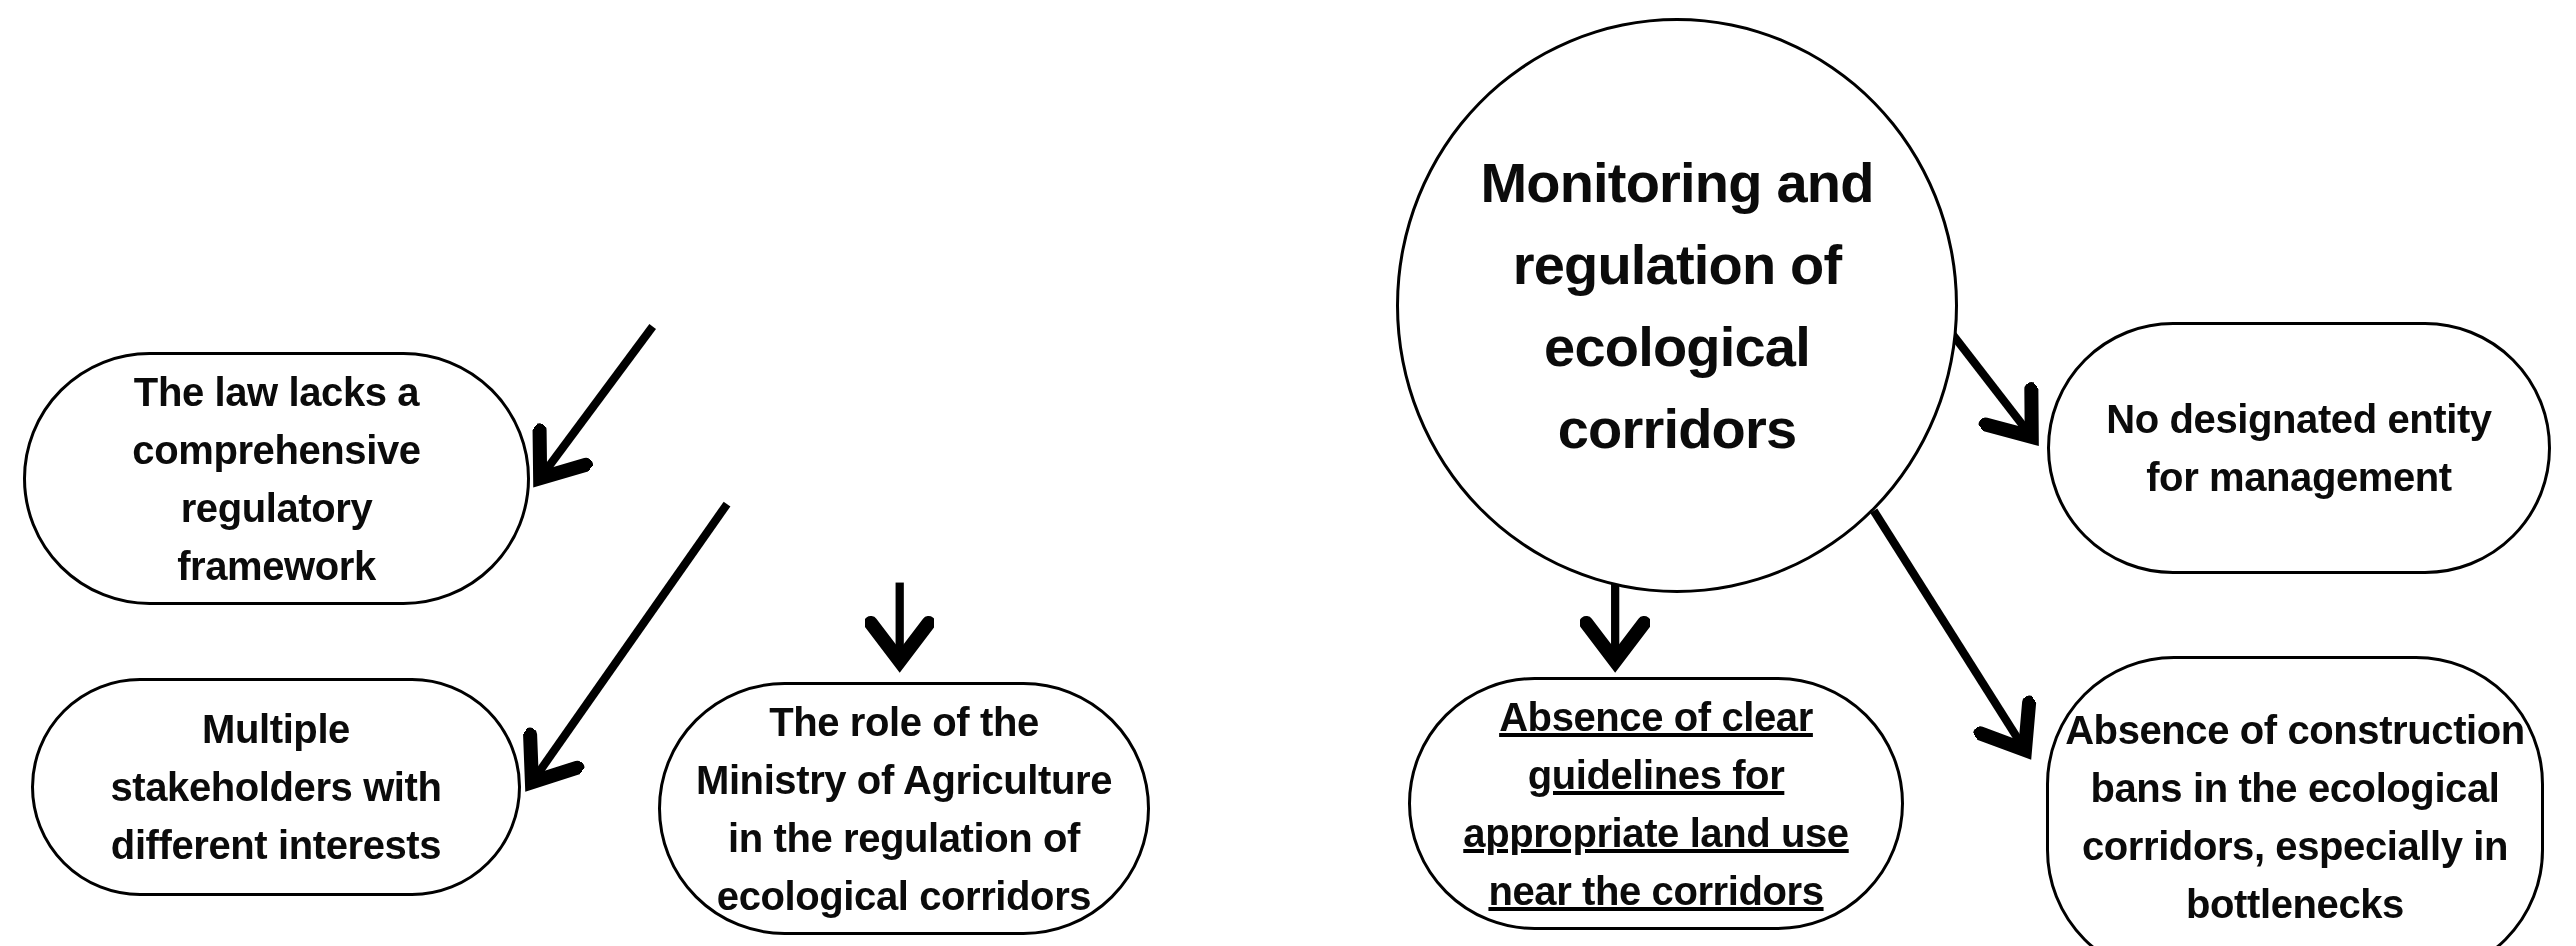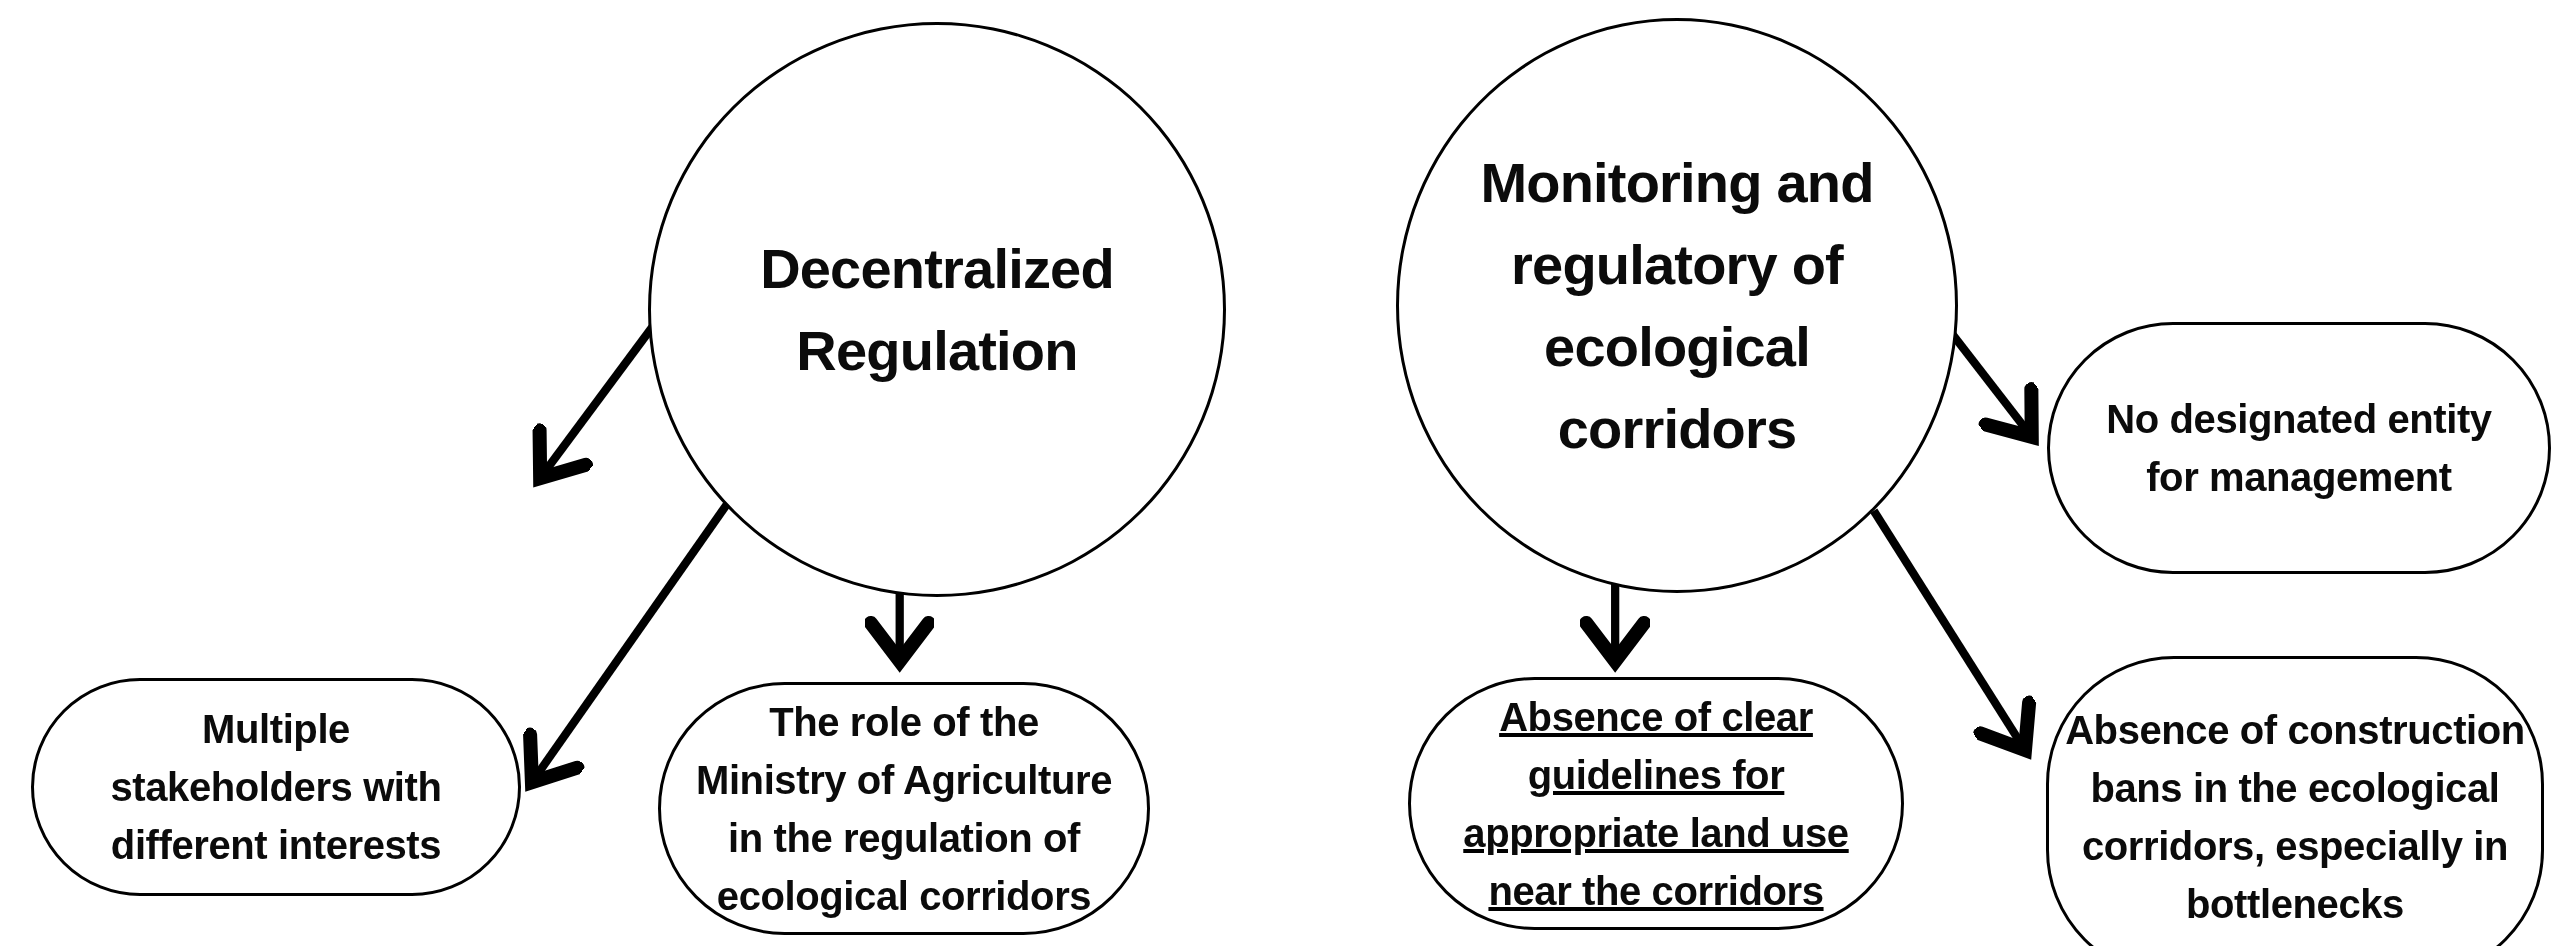--- a/index.html
+++ b/index.html
@@ -72,32 +72,34 @@
       </marker>
     </defs>
     <line x1="790" y1="395" x2="655" y2="577" stroke="#000000" stroke-width="10" marker-end="url(#ah)"></line>
     <line x1="880" y1="610" x2="645" y2="945" stroke="#000000" stroke-width="10" marker-end="url(#ah)"></line>
     <line x1="1089" y1="705" x2="1089" y2="798" stroke="#000000" stroke-width="10" marker-end="url(#ah)"></line>
     <line x1="2352" y1="390" x2="2458" y2="527" stroke="#000000" stroke-width="10" marker-end="url(#ah)"></line>
     <line x1="1955" y1="700" x2="1955" y2="798" stroke="#000000" stroke-width="10" marker-end="url(#ah)"></line>
     <line x1="2268" y1="618" x2="2450" y2="906" stroke="#000000" stroke-width="10" marker-end="url(#ah)"></line>
   </svg>
 
-  <div class="node ellipse hub circle-left">
-    <div class="txt">Decentralized
-Regulation</div>
-  </div>
 
   <div class="node ellipse hub circle-right">
     <div class="txt">Monitoring and
-regulatory of
+regulation of
 ecological
 corridors</div>
   </div>
 
+  <div class="node pill leaf box-1">
+    <div class="txt">The law lacks a
+comprehensive
+regulatory
+framework</div>
+  </div>
 
   <div class="node pill leaf box-2">
     <div class="txt">Multiple
 stakeholders with
 different interests</div>
   </div>
 
   <div class="node pill leaf box-4">
     <div class="txt">No designated entity
 for management</div>

